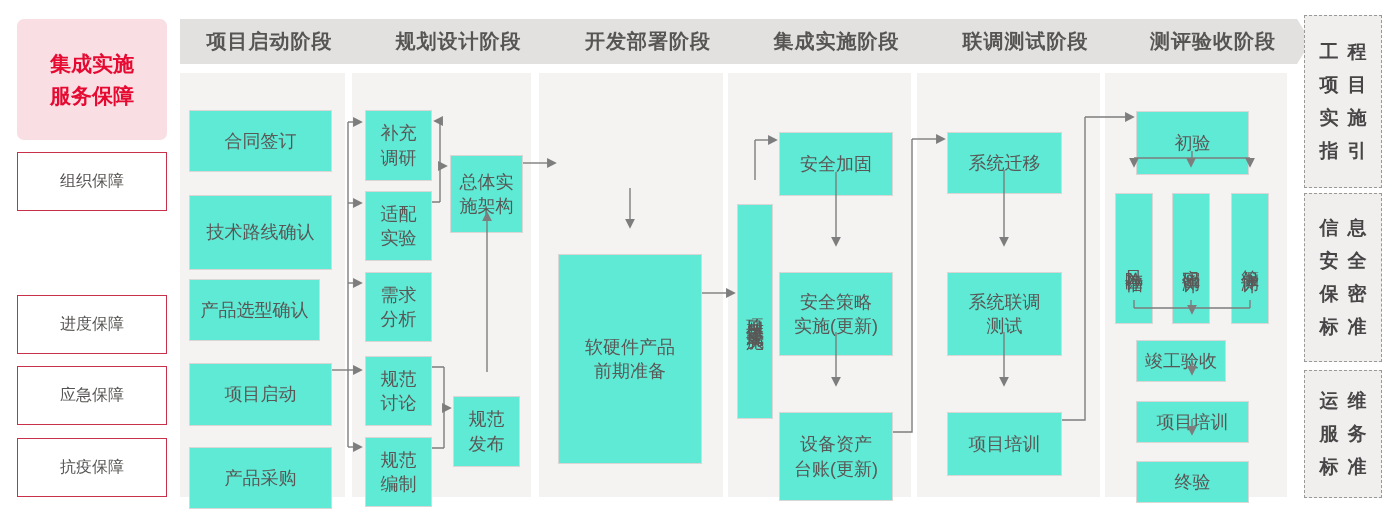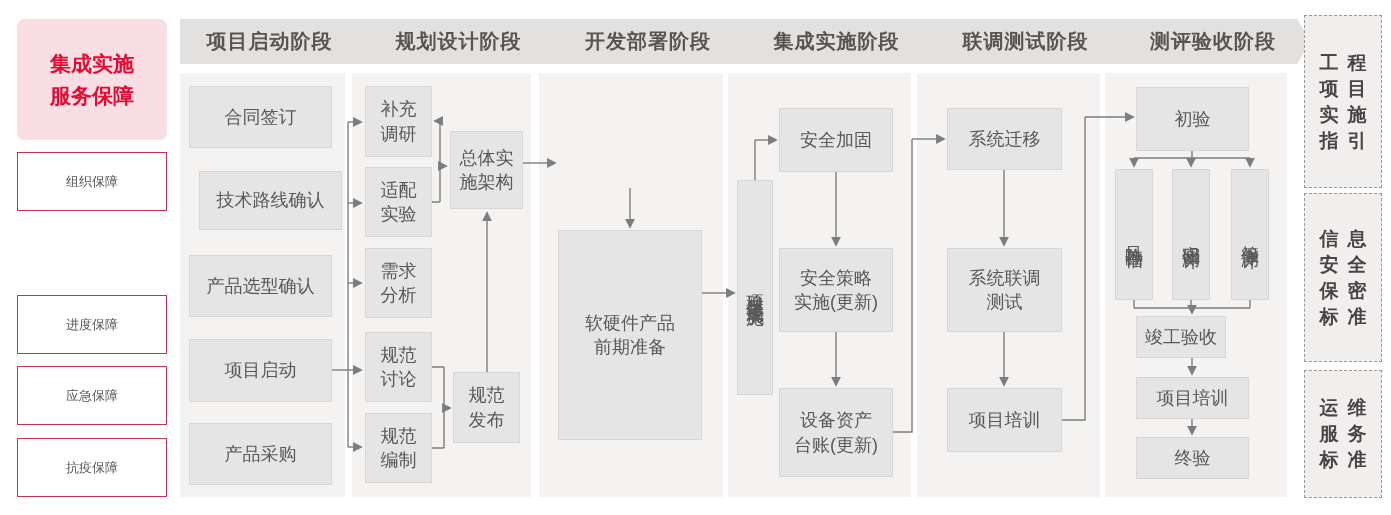--- a/index.html
+++ b/index.html
@@ -12,37 +12,37 @@
   
   .chev{position:absolute;top:19px;height:45px;background:#e3e1e0;color:#575554;
         font-size:20px;font-weight:bold;display:flex;align-items:center;
         justify-content:center;letter-spacing:1px;}
   .chev.first{clip-path:polygon(0 0,calc(100% - 14px) 0,100% 50%,calc(100% - 14px) 100%,0 100%);
         padding-right:10px;}
   .chev.next{clip-path:polygon(0 0,calc(100% - 14px) 0,100% 50%,calc(100% - 14px) 100%,0 100%,14px 50%);
         padding-left:10px;}
 
   
-  .node{position:absolute;background:#e5e5e5;border:1px solid #d9d7d6;color:#5a5857;
+  .node{position:absolute;background:#5eead4;border:1px solid #d9d7d6;color:#5a5857;
         font-size:18px;line-height:1.35;display:flex;align-items:center;
-        justify-content:center;text-align:center;white-space:pre-line;box-sizing:border-box;}
+        justify-content:center;text-align:center;white-space:pre-line;box-sizing:border-box;margin-top:24px;}
   .vnode{writing-mode:vertical-rl;text-orientation:upright;letter-spacing:2px;line-height:1;}
 
   
   .pinkbox{position:absolute;left:17px;top:19px;width:150px;height:121px;background:#f9dee3;
         border-radius:7px;display:flex;align-items:center;justify-content:center;
         text-align:center;color:#e60a32;font-weight:bold;font-size:21px;line-height:1.5;
         white-space:pre-line;}
   .redbox{position:absolute;left:17px;width:150px;height:59px;background:#ffffff;
         border:1.5px solid #c9304a;display:flex;align-items:center;justify-content:center;
-        color:#565452;font-size:13px;box-sizing:border-box;}
+        color:#565452;font-size:16px;box-sizing:border-box;}
 
   
   .stdbox{position:absolute;left:1304px;width:78px;background:#f0efee;border:1px dashed #9b9997;
-        display:flex;flex-direction:column;align-items:center;justify-content:center;
+        display:flex;flex-direction:column;align-items:center;justify-content:center;gap:7px;
         color:#474545;font-weight:bold;font-size:19px;box-sizing:border-box;}
   .stdrow{letter-spacing:9px;margin-right:-9px;white-space:nowrap;}
 
   .wires{position:absolute;left:0;top:0;pointer-events:none;}
 </style>
 </head>
 <body>
 
 <div class="stage">
 
@@ -61,22 +61,22 @@
   <div class="panel" style="left:1105px;width:182px"></div>
 
   <div class="chev first" style="left:180px;width:179px">项目启动阶段</div>
   <div class="chev next" style="left:352px;width:193px">规划设计阶段</div>
   <div class="chev next" style="left:539px;width:198px">开发部署阶段</div>
   <div class="chev next" style="left:728px;width:197px">集成实施阶段</div>
   <div class="chev next" style="left:917px;width:197px">联调测试阶段</div>
   <div class="chev next" style="left:1105px;width:196px">测评验收阶段</div>
 
   <div class="node" style="left:189px;top:86px;width:143px;height:62px">合同签订</div>
-  <div class="node" style="left:199px;top:171px;width:143px;height:59px">技术路线确认</div>
-  <div class="node" style="left:189px;top:255px;width:143px;height:62px">产品选型确认</div>
+  <div class="node" style="left:189px;top:171px;width:143px;height:75px">技术路线确认</div>
+  <div class="node" style="left:189px;top:255px;width:131px;height:62px">产品选型确认</div>
   <div class="node" style="left:189px;top:339px;width:143px;height:63px">项目启动</div>
   <div class="node" style="left:189px;top:423px;width:143px;height:62px">产品采购</div>
 
   <div class="node" style="left:365px;top:86px;width:67px;height:71px">补充
 调研</div>
   <div class="node" style="left:365px;top:167px;width:67px;height:70px">适配
 实验</div>
   <div class="node" style="left:365px;top:248px;width:67px;height:70px">需求
 分析</div>
   <div class="node" style="left:365px;top:332px;width:67px;height:70px">规范

